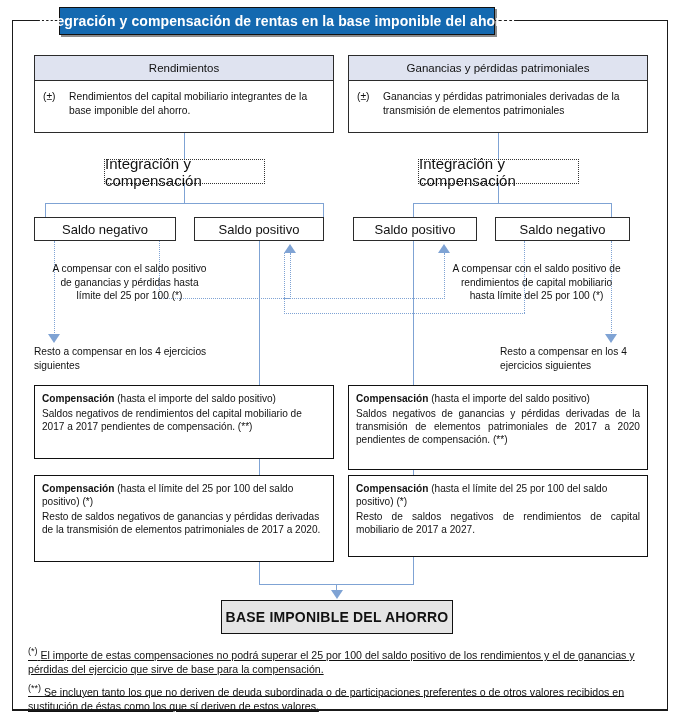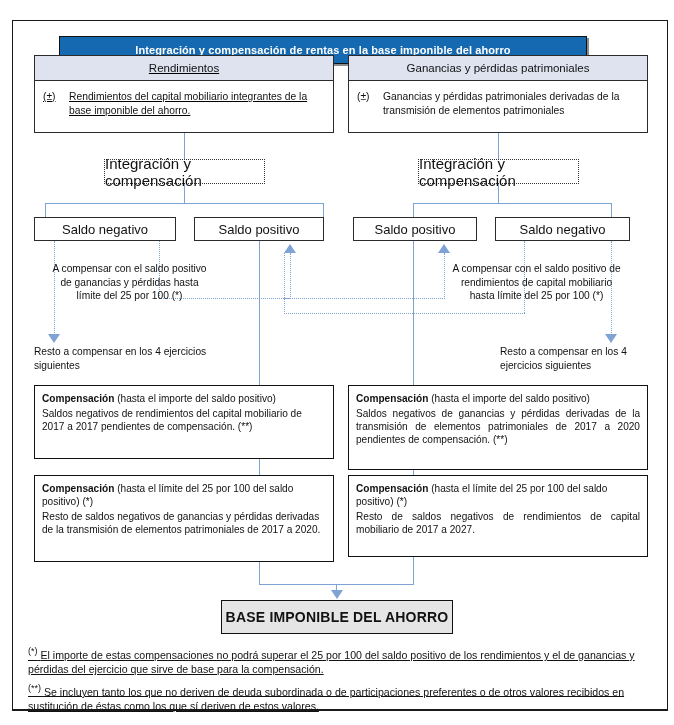--- a/index.html
+++ b/index.html
@@ -28,33 +28,32 @@
     position: absolute;
     left: 12px; top: 709px;
     width: 656px; height: 0;
     border-top: 2.5px solid #1a1a1a;
   }
 
   
   #title-banner {
     position: absolute;
     left: 59px; top: 7px;
-    width: 528px; height: 28px;
+    width: 436px; height: 28px;
     background: #1469B0;
     border: 1.5px solid #111111;
     box-shadow: 2px 2px 0 rgba(0,0,0,0.45);
     color: #ffffff;
-    font-size: 11px;
+    font-size: 14px;
     font-weight: bold;
     display: flex;
     align-items: center;
     justify-content: center;
     letter-spacing: 0.1px;
     white-space: nowrap;
-    margin-top: 29px;
   }
 
   
   .hdr-box {
     position: absolute;
     border: 1px solid #2b2b2b;
     background: #ffffff;
   }
   .hdr-title {
     background: #dfe3f0;
@@ -176,21 +175,21 @@
 </head>
 <body>
 
 <div id="root">
 
   <div id="outer-frame"></div>
   <div id="bottom-rule"></div>
 
   <div id="title-banner">Integración y compensación de rentas en la base imponible del ahorro</div>
 
-  <div class="hdr-box" style="left:34px; top:55px; width:300px; height:78px;text-decoration:underline;">
+  <div class="hdr-box" style="left:34px; top:55px; width:300px; height:78px;">
     <div class="hdr-title">Rendimientos</div>
     <div class="hdr-body">
       <span class="hdr-sym">(±)</span>
       <span class="hdr-txt">Rendimientos del capital mobiliario integrantes de la base imponible del ahorro.</span>
     </div>
   </div>
 
   <div class="vline" style="left:184px; top:133px; height:26px;"></div>
 
   <div class="dotted-box" style="left:104px; top:159px; width:161px; height:25px;">Integración y compensación</div>

